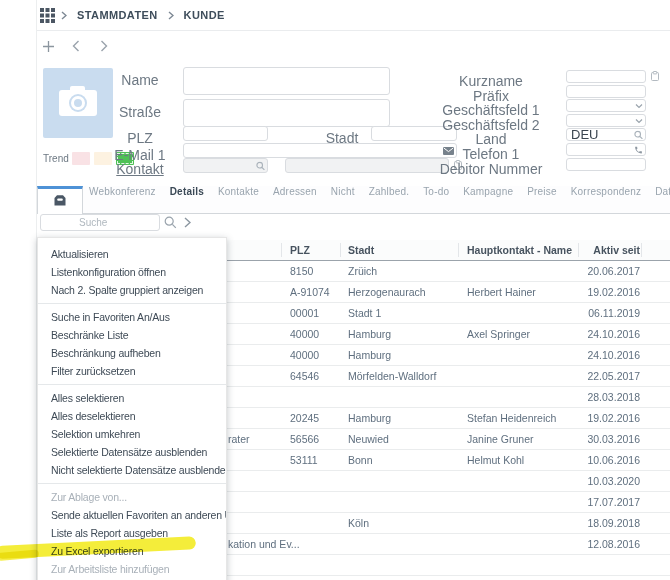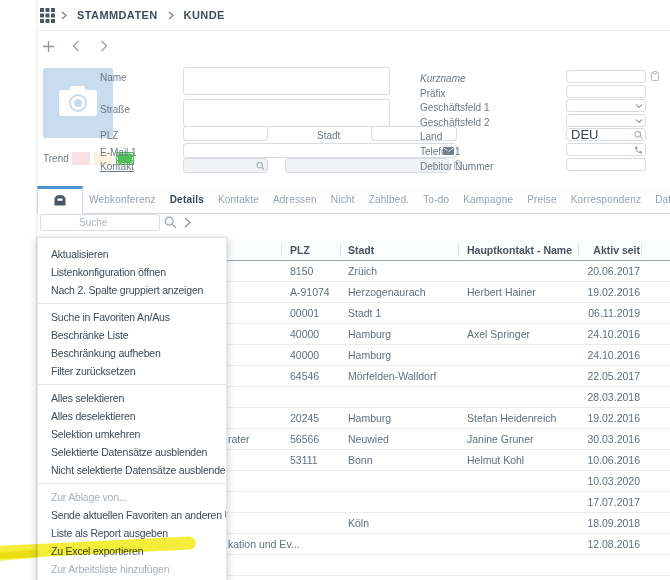--- a/index.html
+++ b/index.html
@@ -21,21 +21,21 @@
 
   
   .photo-box{position:absolute;left:43px;top:68px;width:70px;height:70px;background:#c9dcef;border-radius:2px;
              display:flex;align-items:center;justify-content:center;}
   .trend-label{position:absolute;left:43px;top:153px;font-size:10px;color:#6d7883;}
   .swatch{position:absolute;top:152px;width:18px;height:13px;border-radius:1px;}
   .sw1{left:72px;background:#f9e2e5;}
   .sw2{left:94px;background:#fdf2e1;}
   .sw3{left:116px;background:#4fc156;outline:1px dashed rgba(255,255,255,.85);outline-offset:-2px;}
 
-  .flabel{position:absolute;font-size:10px;color:#6d7883;text-align:left;}
+  .flabel{position:absolute;font-size:14px;color:#6d7883;text-align:center;}
   .l-col{left:100px;width:80px;}
   .r-col{left:420px;width:142px;}
   .underline{text-decoration:underline;}
 
   .inp,.sel{position:absolute;border:1px solid #d9dce0;border-radius:3px;background:#fff;box-sizing:border-box;
        font-family:"Liberation Sans",sans-serif;font-size:10px;color:#3c4650;padding:0 4px;}
   input.inp{outline:none;padding-left:38px;}
   .inp::placeholder{color:#b0b8bf;}
   .disabled-inp{background:#f1f2f3;}
   textarea.inp{resize:none;padding:2px 4px;}
@@ -43,21 +43,21 @@
   .field input{position:absolute;inset:0;width:100%;height:100%;border:1px solid #d9dce0;border-radius:3px;
        box-sizing:border-box;font-family:"Liberation Sans",sans-serif;font-size:13px;color:#3c4650;padding:0 4px;outline:none;background:#fff;}
   .field .f-icon{position:absolute;right:3px;top:50%;transform:translateY(-50%);display:inline-flex;pointer-events:none;}
   .mini-icon{position:absolute;display:inline-flex;}
 
   
   .tabbar{position:absolute;left:37px;right:0;top:186px;height:27px;border-bottom:1px solid #d3d7db;background:#fdfdfe;}
   .icon-tab{position:absolute;left:0;top:0;width:46px;height:28px;background:#fff;z-index:2;box-sizing:border-box;
             border-top:3px solid #4e92d6;border-left:1px solid #d3d7db;border-right:1px solid #d3d7db;
             display:flex;align-items:center;justify-content:center;cursor:pointer;}
-  .tab-list{position:absolute;left:52px;top:0;height:27px;display:flex;align-items:center;gap:14px;white-space:nowrap;overflow:hidden;right:0;}
+  .tab-list{position:absolute;left:52px;top:0;height:27px;display:flex;align-items:flex-start;gap:14px;white-space:nowrap;overflow:hidden;right:0;}
   .tab{font-size:10px;color:#99a4ae;letter-spacing:.2px;cursor:pointer;}
   .tab-emph{color:#3b4956;font-weight:bold;}
 
   
   .search-input{left:40px;top:214px;width:120px;height:17px;}
   .search-btn{position:absolute;left:164px;top:216px;width:14px;height:14px;display:inline-flex;cursor:pointer;}
   .search-next{position:absolute;left:184px;top:217px;width:10px;height:12px;display:inline-flex;cursor:pointer;}
 
   
   .thead{position:absolute;left:37px;right:0;top:240px;height:20px;background:#fbfcfc;border-bottom:1px solid #9ba3ab;z-index:1;}
@@ -188,21 +188,21 @@
     </span>
   </div>
   <input class="inp disabled-inp" style="left: 285px; top: 158px; width: 164px; height: 15px;">
   <span class="mini-icon" style="left:454px;top:160px;">
     <svg width="8" height="10" viewBox="0 0 8 10">
         <rect x="0.5" y="1.5" width="7" height="8" rx="1" fill="none" stroke="#b3bac1"></rect>
         <rect x="2.2" y="0.5" width="3.6" height="2.4" rx="0.5" fill="#fff" stroke="#b3bac1"></rect>
       </svg>
   </span>
 
-  <span class="flabel r-col" style="top:73px;font-style:italic;">Kurzname</span>
+  <span class="flabel r-col" style="top:73px;">Kurzname</span>
   <input class="inp" style="left: 566px; top: 70px; width: 80px; height: 13px;">
   <span class="mini-icon" style="left:651px;top:71px;">
     <svg width="8" height="10" viewBox="0 0 8 10">
         <rect x="0.5" y="1.5" width="7" height="8" rx="1" fill="none" stroke="#b3bac1"></rect>
         <rect x="2.2" y="0.5" width="3.6" height="2.4" rx="0.5" fill="#fff" stroke="#b3bac1"></rect>
       </svg>
   </span>
 
   <span class="flabel r-col" style="top:88px;">Präfix</span>
   <input class="inp" style="left: 566px; top: 85px; width: 80px; height: 13px;">

